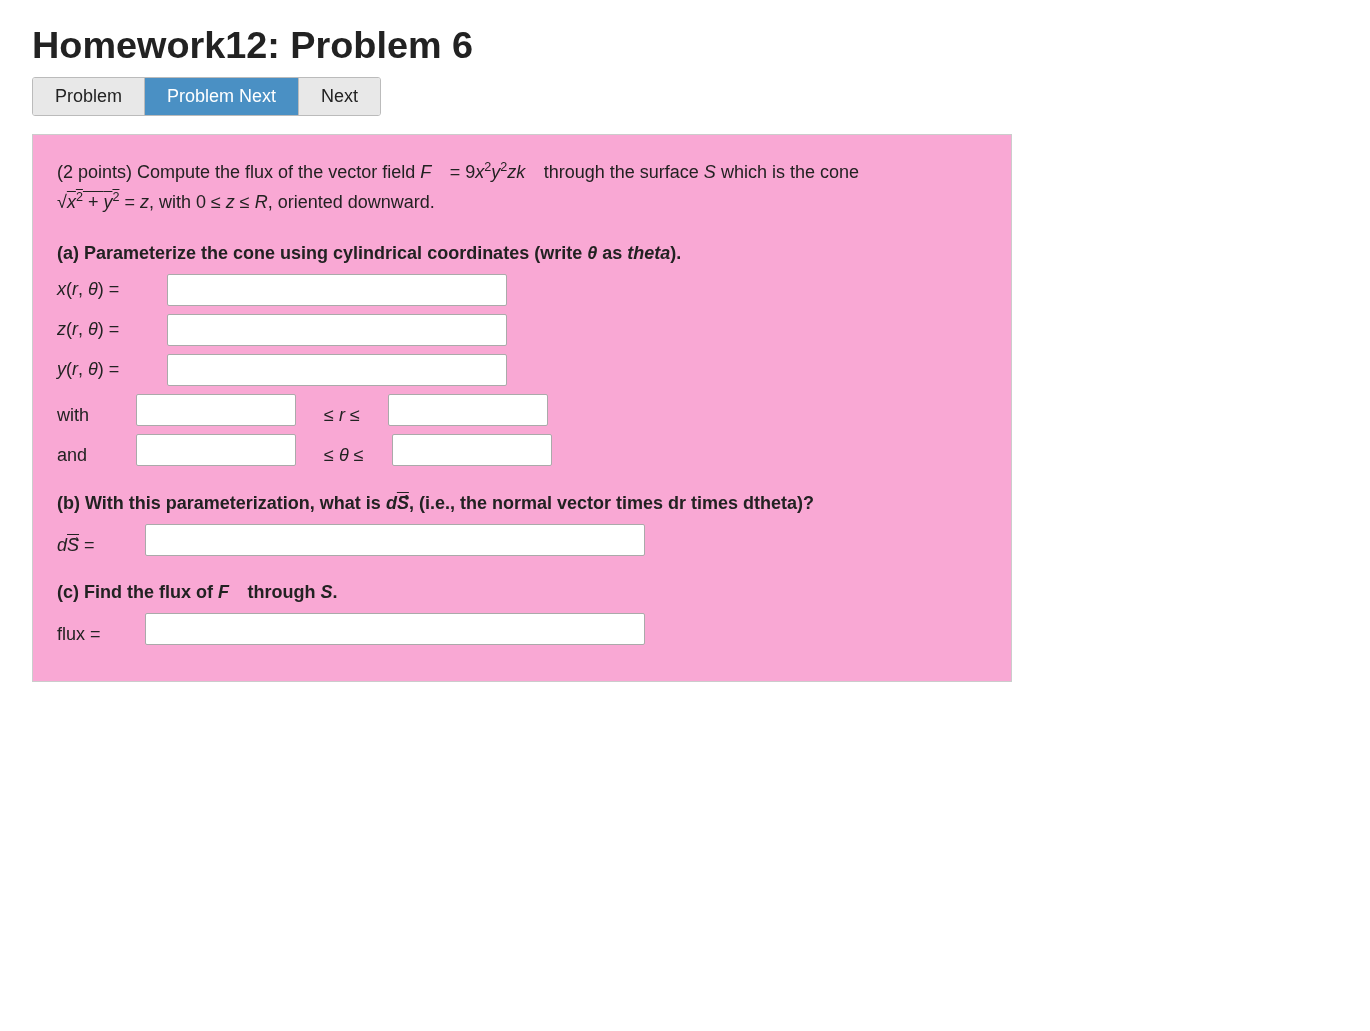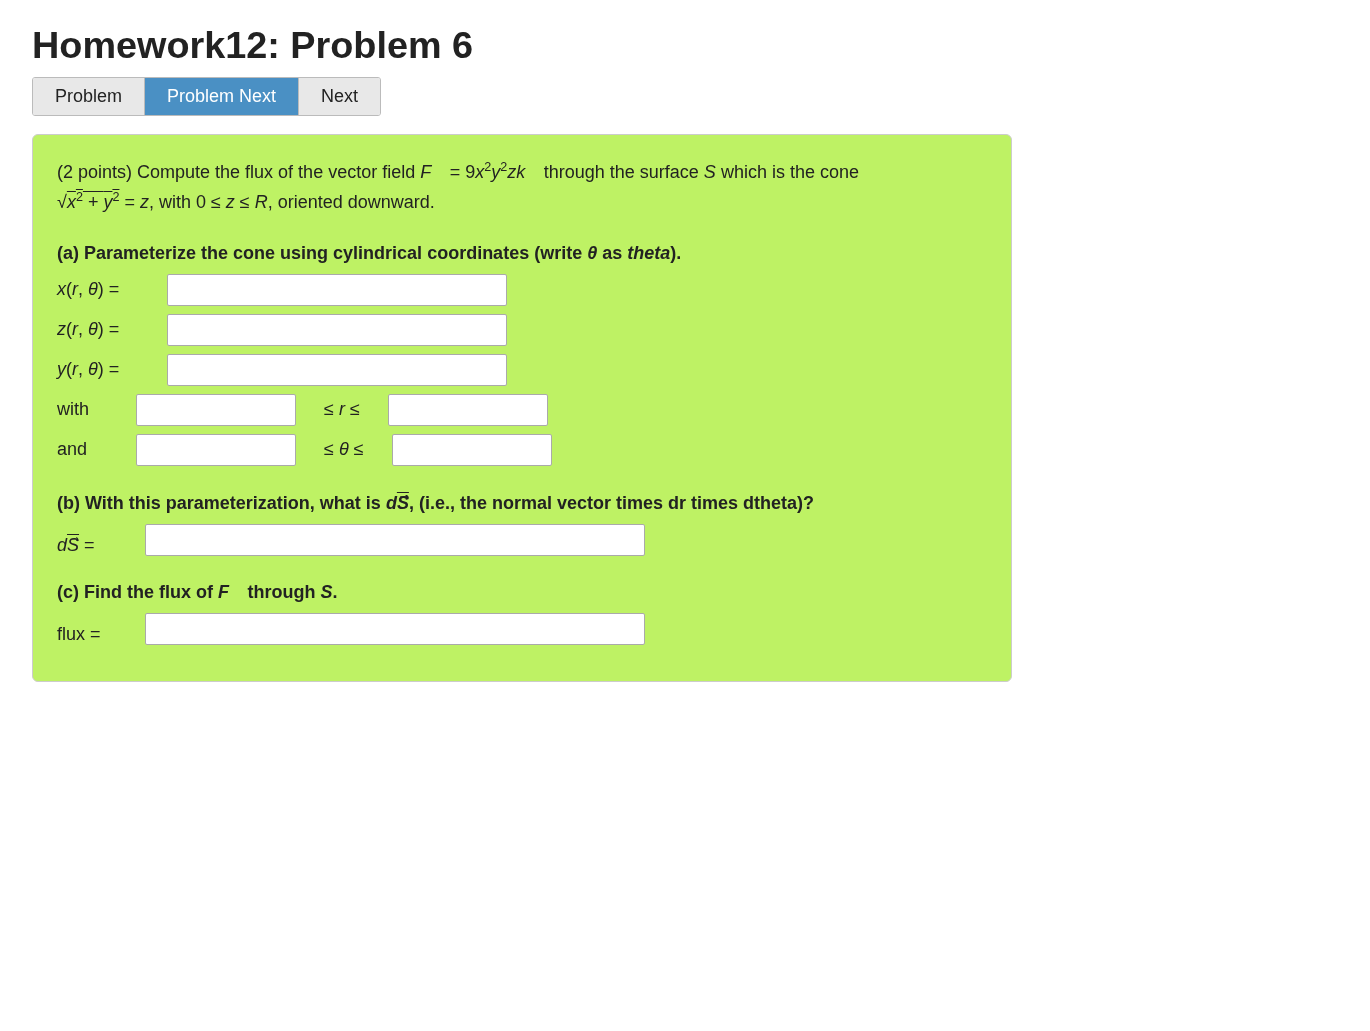--- a/index.html
+++ b/index.html
@@ -34,22 +34,22 @@
       color: #222;
       font-family: Arial, sans-serif;
     }
     .nav-btn:last-child { border-right: none; }
     .nav-btn.active {
       background: #4a90c4;
       color: #fff;
     }
     .problem-box {
       border: 1.5px solid #ccc;
-      border-radius: 6px;
-      background: #bef264;
+      border-radius: 0;
+      background: #f9a8d4;
       padding: 22px 24px 28px 24px;
       max-width: 980px;
     }
     .problem-statement {
       margin-bottom: 18px;
       line-height: 1.6;
     }
     .section-label {
       font-weight: bold;
       margin-bottom: 10px;
@@ -68,21 +68,21 @@
       width: 340px;
       height: 32px;
       border: 1.5px solid #aaa;
       border-radius: 2px;
       background: #fff;
       font-size: 1em;
       padding: 2px 6px;
     }
     .constraint-row {
       display: flex;
-      align-items: center;
+      align-items: flex-end;
       margin-bottom: 8px;
       gap: 24px;
     }
     .constraint-label {
       min-width: 55px;
       font-size: 1em;
     }
     .constraint-input {
       width: 160px;
       height: 32px;

